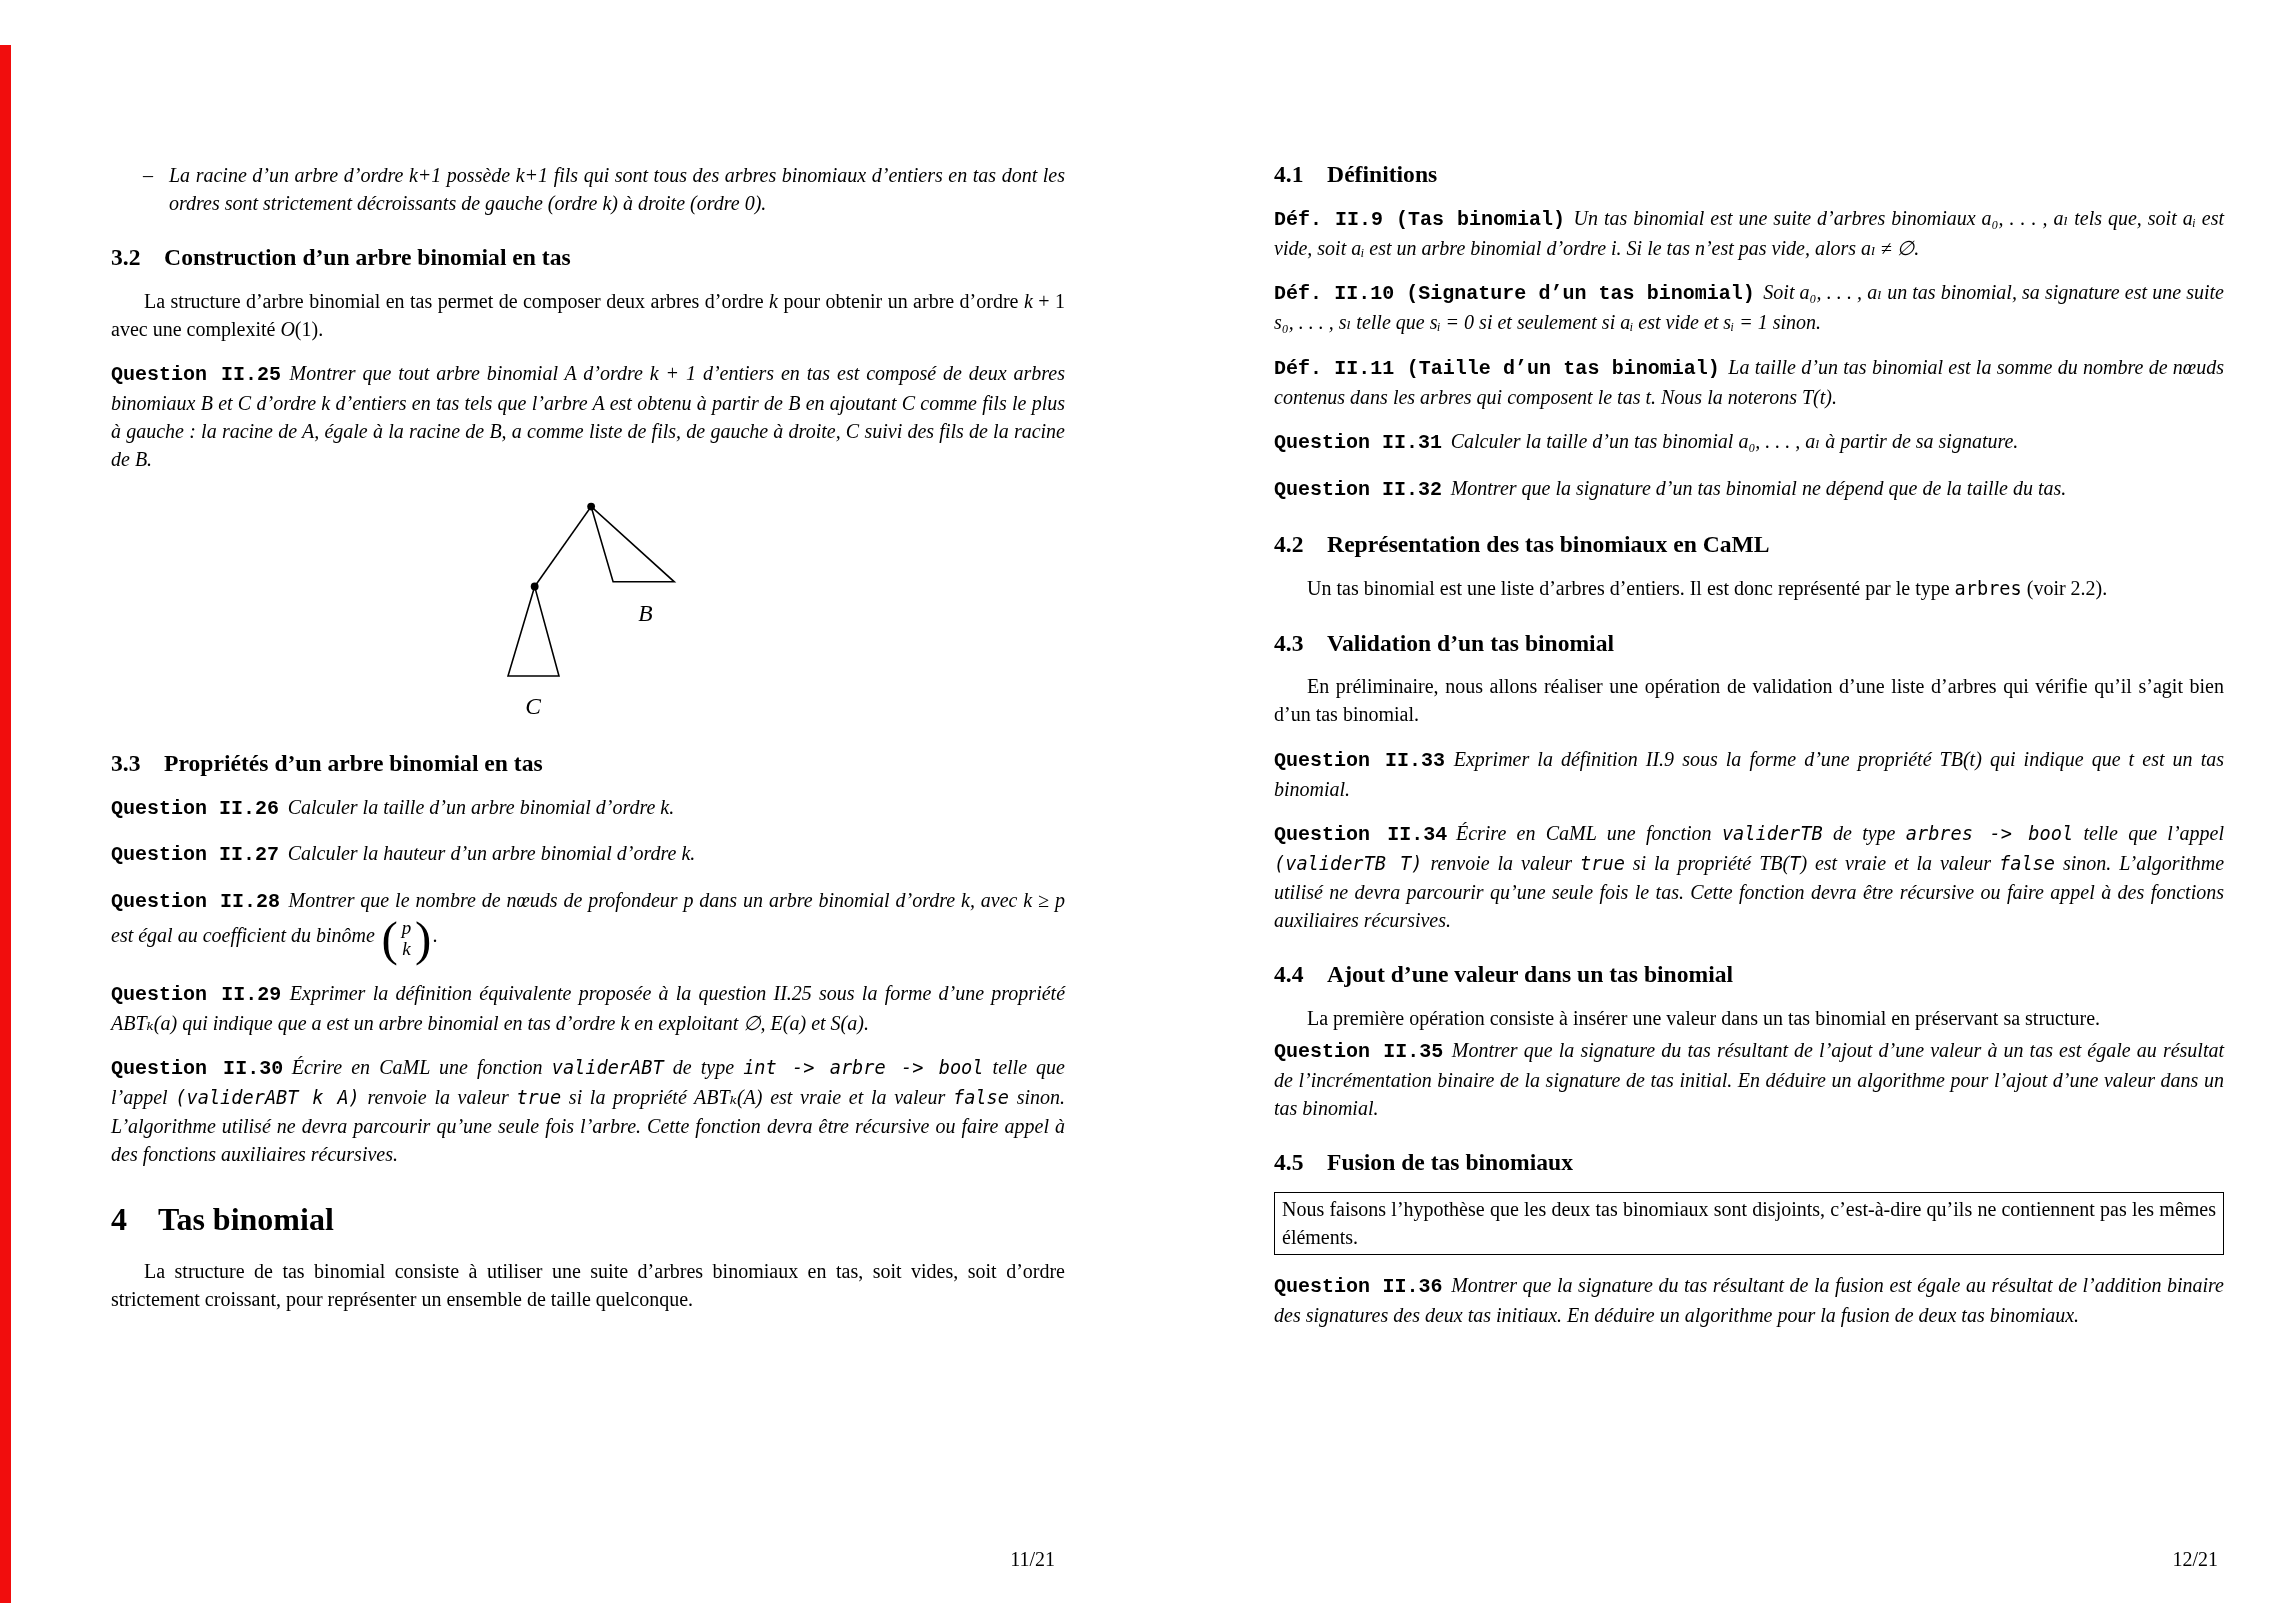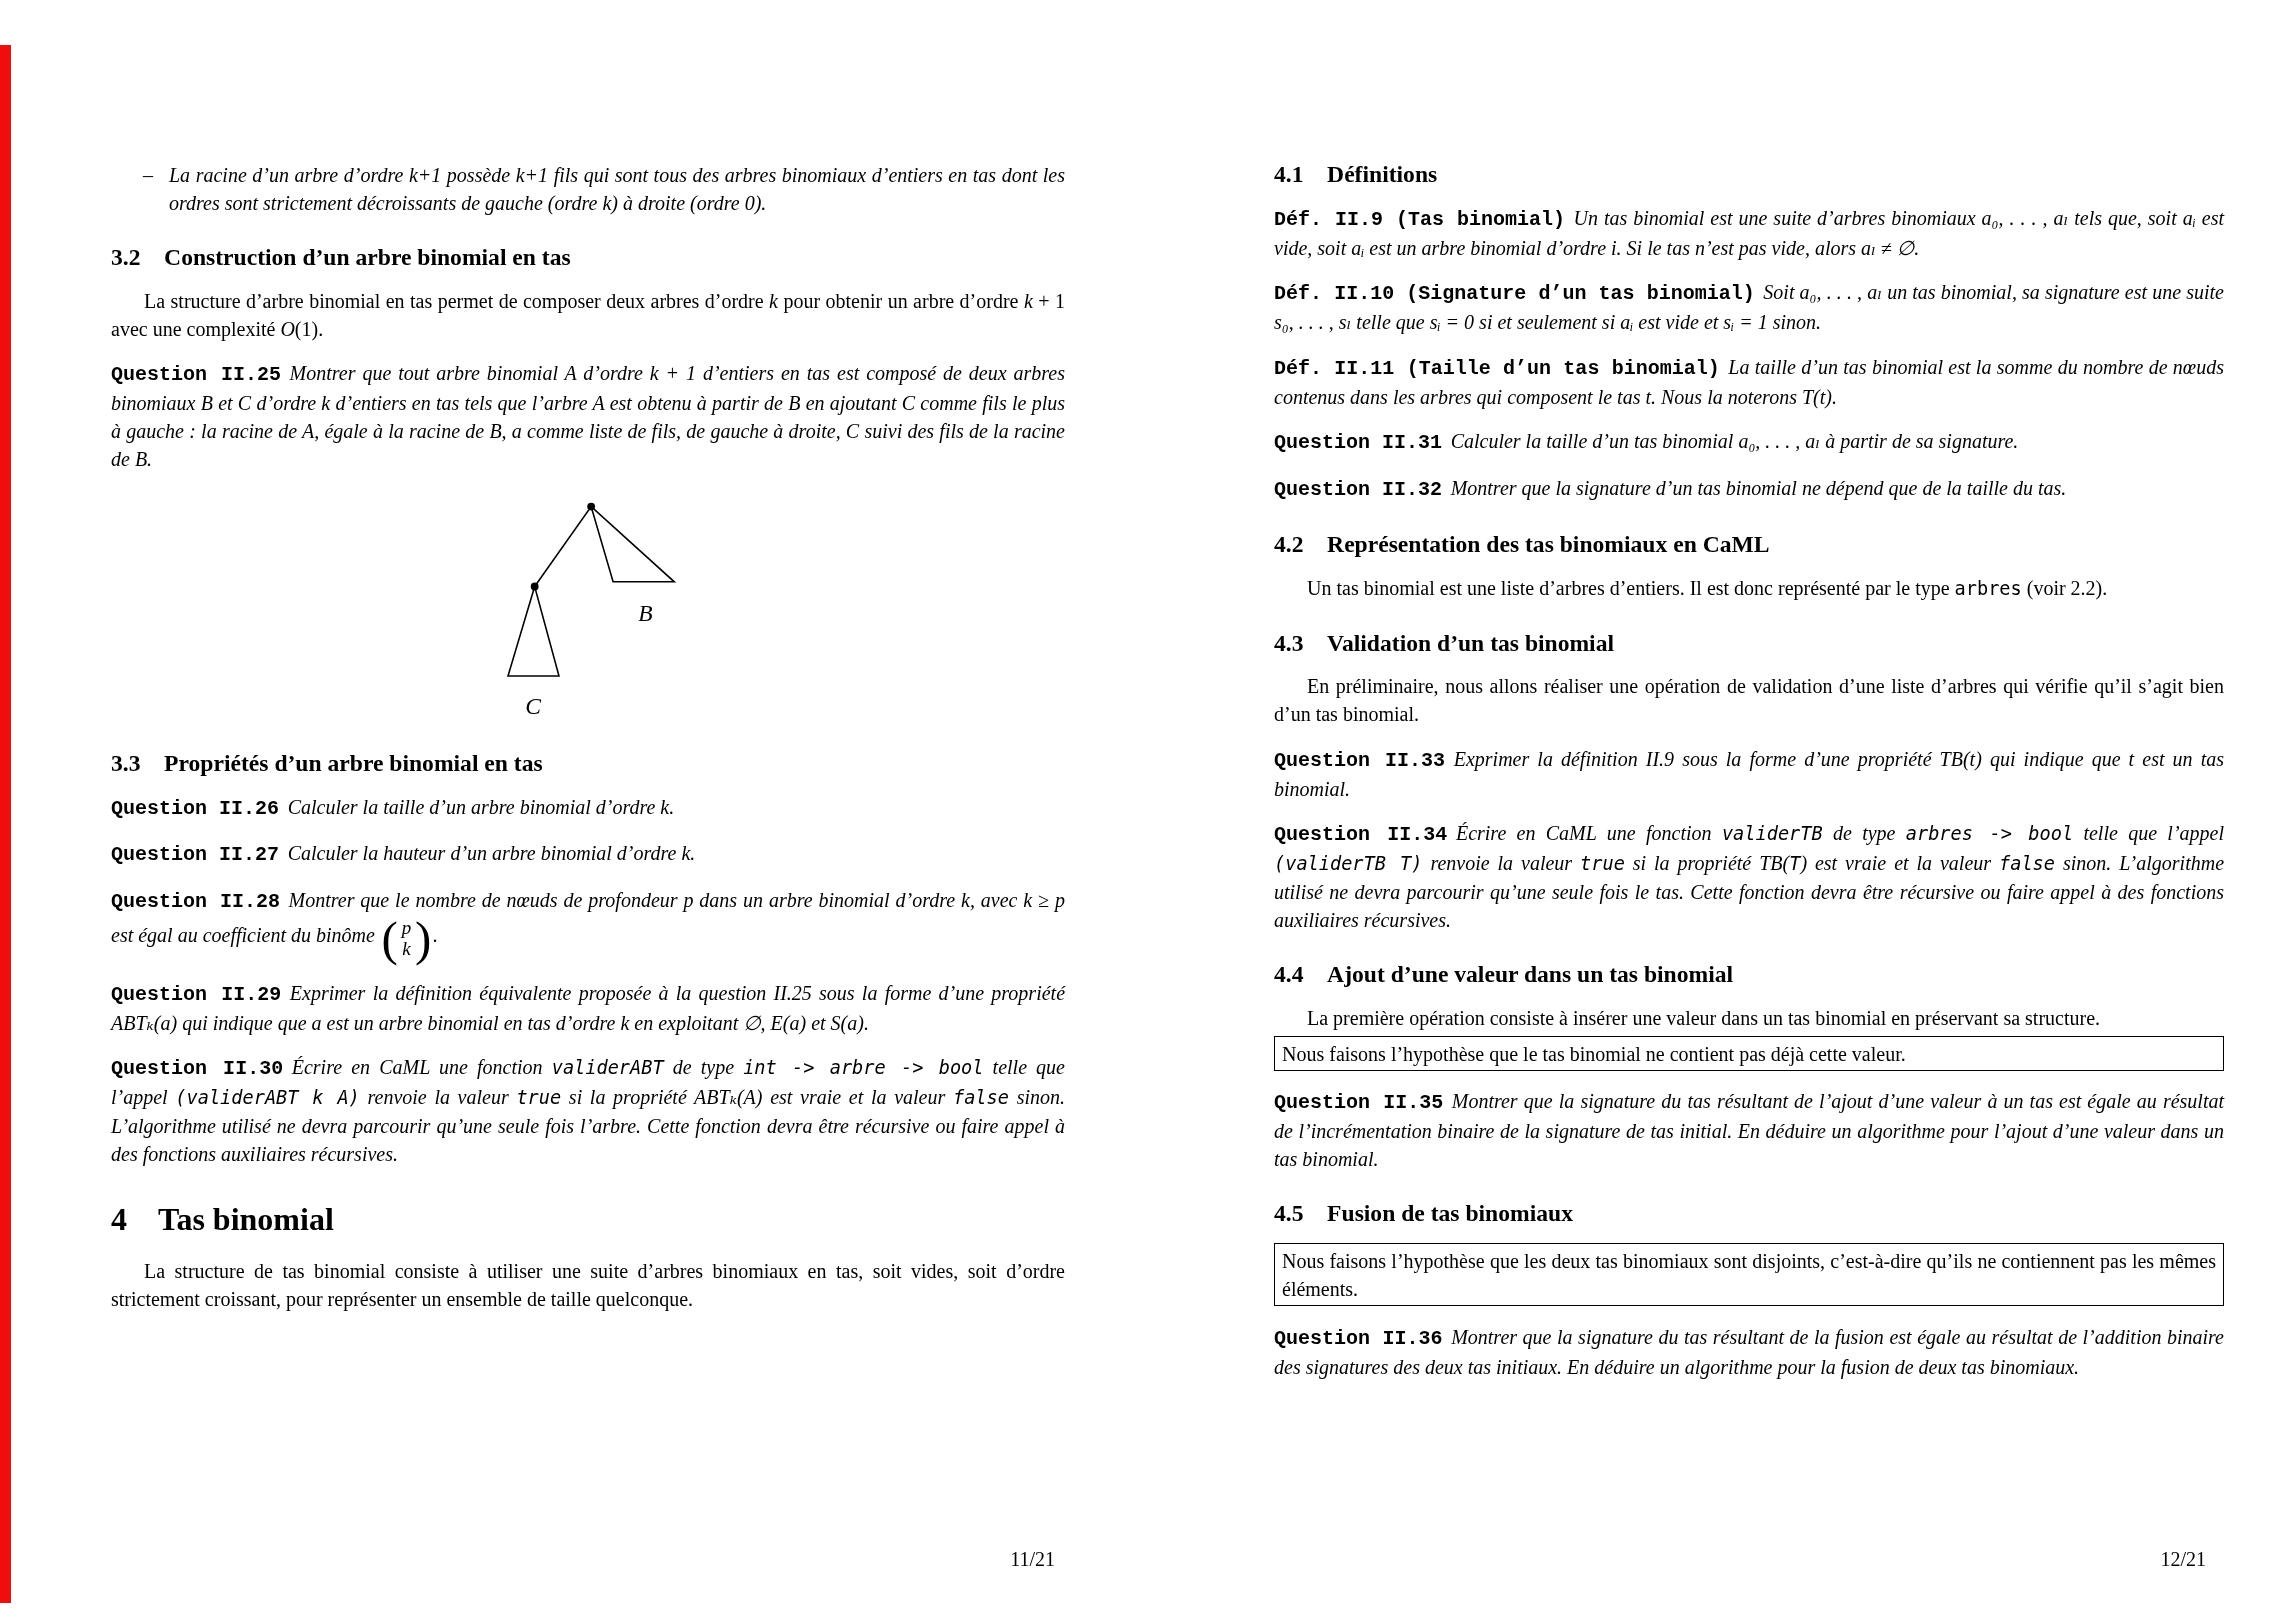--- a/index.html
+++ b/index.html
@@ -45,21 +45,21 @@
   .fig-label { font-family: "Liberation Serif", "DejaVu Serif", serif; font-style: italic; font-size: 30px; fill: #000; }
 
   .binom { display: inline-flex; align-items: center; vertical-align: -12.6px; margin: 0 1.6px; }
   .binom .bigp { font-size: 49px; line-height: 0.95; font-weight: 400; }
   .binom .stack { display: inline-flex; flex-direction: column; align-items: center; line-height: 1.08; font-size: 19px; padding: 0 3.9px; }
 
   .hypo-box { border: 1.6px solid #000; padding: 2.4px 7px; margin: 0 0 16.5px 0; text-align: justify; }
 
   .pagenum { position: absolute; bottom: 49px; font-size: 20px; }
   .page-left .pagenum { right: 93px; }
-  .page-right .pagenum { right: 90px; }
+  .page-right .pagenum { right: 78px; }
 </style>
 </head>
 <body>
 
 <div class="redbar" style="background: rgb(241, 13, 13);"></div>
 
 <section class="page page-left">
   <div class="content">
 
     <div class="bullet-item">
@@ -149,23 +149,20 @@
     <p class="para indent">En préliminaire, nous allons réaliser une opération de validation d’une liste d’arbres qui vérifie qu’il s’agit bien d’un tas binomial.</p>
     <p class="para"><span class="run b">Question II.33</span><span class="run i">Exprimer la définition II.9 sous la forme d’une propriété TB(t) qui indique que t est un tas binomial.</span></p>
     <p class="para"><span class="run b">Question II.34</span><span class="run i">Écrire en CaML une fonction </span><span class="run ci">validerTB</span><span class="run i"> de type </span><span class="run ci">arbres -&gt; bool</span><span class="run i"> telle que l’appel </span><span class="run ci">(validerTB T)</span><span class="run i"> renvoie la valeur </span><span class="run ci">true</span><span class="run i"> si la propriété TB(</span><span class="run ci">T</span><span class="run i">) est vraie et la valeur </span><span class="run ci">false</span><span class="run i"> sinon. L’algorithme utilisé ne devra parcourir qu’une seule fois le tas. Cette fonction devra être récursive ou faire appel à des fonctions auxiliaires récursives.</span></p>
 
     <h2 class="h-sub">
       <span>4.4</span>
       <span>Ajout d’une valeur dans un tas binomial</span>
     </h2>
 
     <p class="para indent tight">La première opération consiste à insérer une valeur dans un tas binomial en préservant sa structure.</p>
-    <div class="hypo-box">
-      <span>Nous faisons l’hypothèse que le tas binomial ne contient pas déjà cette valeur.</span>
-    </div>
     <p class="para"><span class="run b">Question II.35</span><span class="run i">Montrer que la signature du tas résultant de l’ajout d’une valeur à un tas est égale au résultat de l’incrémentation binaire de la signature de tas initial. En déduire un algorithme pour l’ajout d’une valeur dans un tas binomial.</span></p>
 
     <h2 class="h-sub">
       <span>4.5</span>
       <span>Fusion de tas binomiaux</span>
     </h2>
 
     <div class="hypo-box">
       <span>Nous faisons l’hypothèse que les deux tas binomiaux sont disjoints, c’est-à-dire qu’ils ne contiennent pas les mêmes éléments.</span>
     </div>

